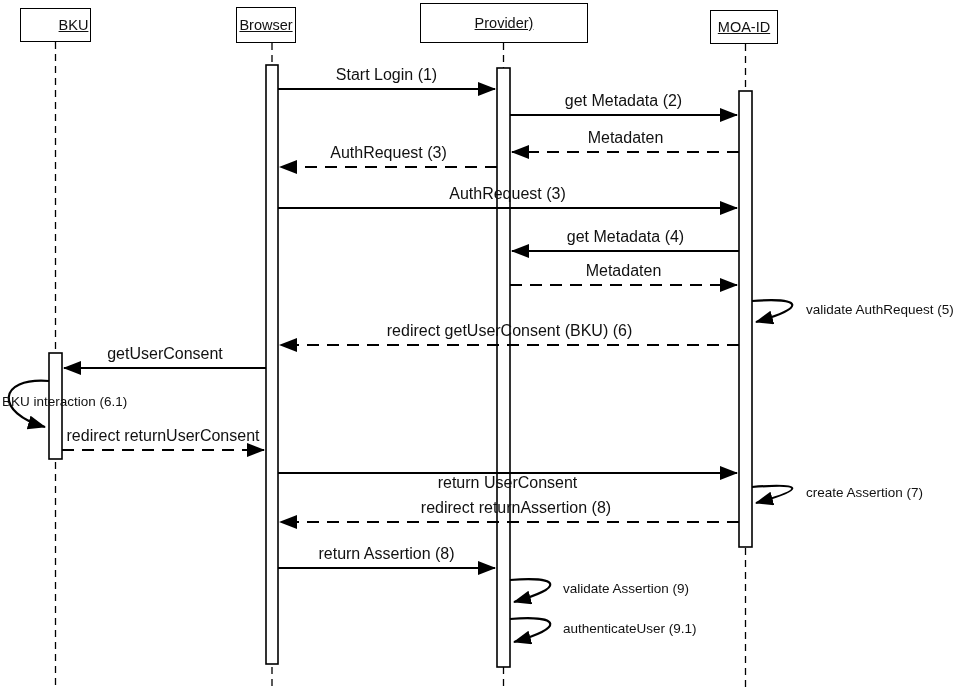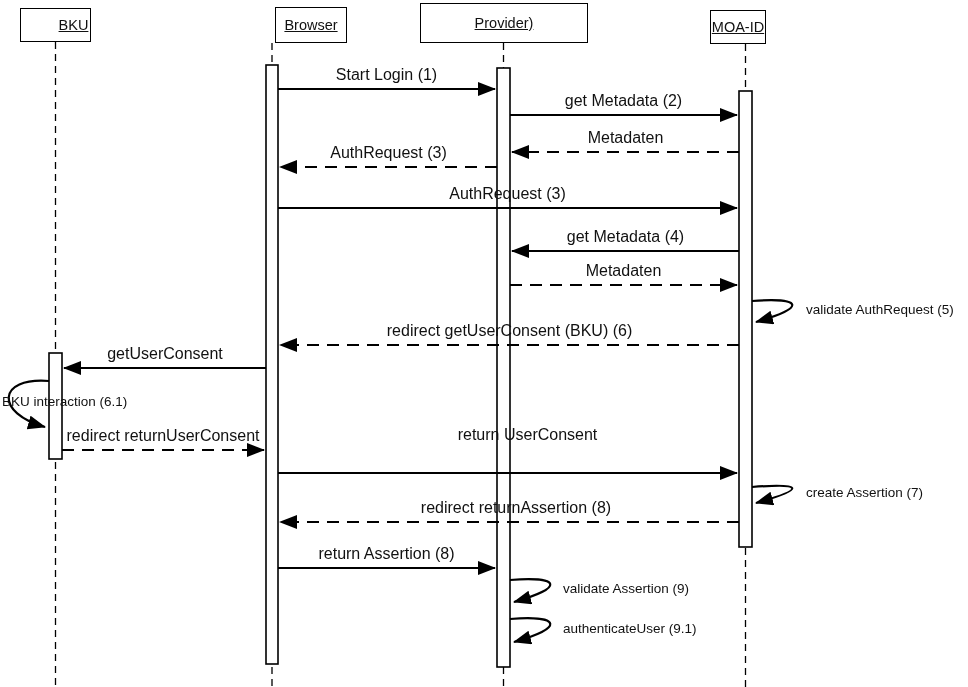--- a/index.html
+++ b/index.html
@@ -120,36 +120,36 @@
       <div class="msg-label" style="left: 386.5px; top: 68px;">Start Login (1)</div>
       <div class="msg-label" style="left: 623.5px; top: 94px;">get Metadata (2)</div>
       <div class="msg-label" style="left: 625.5px; top: 131px;">Metadaten</div>
       <div class="msg-label" style="left: 388.5px; top: 146px;">AuthRequest (3)</div>
       <div class="msg-label" style="left: 507.5px; top: 187px;">AuthRequest (3)</div>
       <div class="msg-label" style="left: 625.5px; top: 230px;">get Metadata (4)</div>
       <div class="msg-label" style="left: 623.5px; top: 264px;">Metadaten</div>
       <div class="msg-label" style="left: 509.5px; top: 324px;">redirect getUserConsent (BKU) (6)</div>
       <div class="msg-label" style="left: 165px; top: 347px;">getUserConsent</div>
       <div class="msg-label" style="left: 163px; top: 429px;">redirect returnUserConsent</div>
-      <div class="msg-label" style="left: 507.5px; top: 428px; margin-left: 20px;">return UserConsent</div>
+      <div class="msg-label" style="left: 507.5px; top: 476px;">return UserConsent</div>
       <div class="msg-label" style="left: 516px; top: 501px;">redirect returnAssertion (8)</div>
       <div class="msg-label" style="left: 386.5px; top: 547px;">return Assertion (8)</div>
       <div class="loop-label" style="left: 806px; top: 302.5px;">validate AuthRequest (5)</div>
       <div class="loop-label" style="left: 2px; top: 395px; text-align: center;">BKU interaction (6.1)</div>
       <div class="loop-label" style="left: 806px; top: 486px;">create Assertion (7)</div>
       <div class="loop-label" style="left: 563px; top: 582px;">validate Assertion (9)</div>
       <div class="loop-label" style="left: 563px; top: 621.5px;">authenticateUser (9.1)</div>
     </div>
   <div id="actors">
       <div class="actor" style="left: 20px; top: 8px; width: 71px; height: 34px; padding-left: 36px;">
         <span>BKU</span>
       </div>
-      <div class="actor" style="left: 236px; top: 7px; width: 72px; height: 36px; margin-left: 39px;">
+      <div class="actor" style="left: 236px; top: 7px; width: 60px; height: 36px;">
         <span>Browser</span>
       </div>
       <div class="actor" style="left: 420px; top: 3px; width: 168px; height: 40px;">
         <span>Provider)</span>
       </div>
-      <div class="actor" style="left: 710px; top: 10px; width: 56px; height: 34px;">
+      <div class="actor" style="left: 710px; top: 10px; width: 68px; height: 34px;">
         <span>MOA-ID</span>
       </div>
     </div>
 </div>
 
 </body></html>

